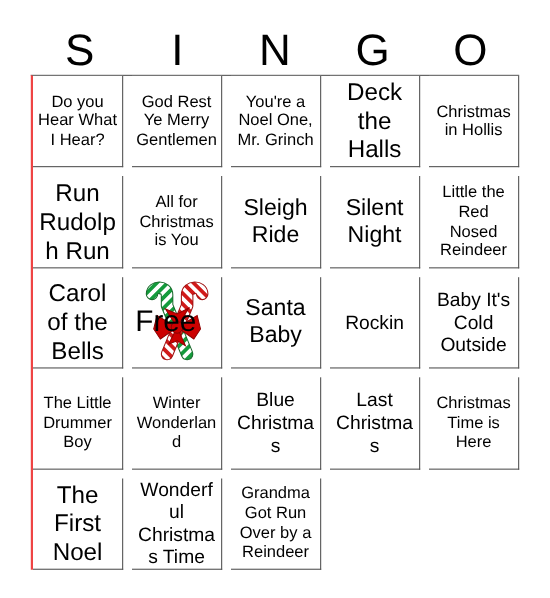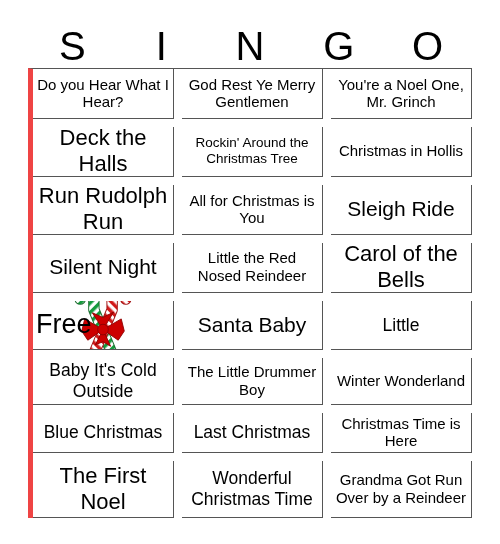--- a/index.html
+++ b/index.html
@@ -44,24 +44,24 @@
 
   
   .grid {
     position: absolute;
     left: 28px;
     top: 68px;
     width: 444px;
     height: 450px;
     box-sizing: border-box;
     display: grid;
-    grid-template-columns: repeat(3, 1fr);
+    grid-template-columns: repeat(5, 1fr);
     grid-template-rows: repeat(5, 1fr);
     border-top: 1px solid #555555;
-    border-left: 5px solid #ef4444;
+    border-left: 2px solid #ef4444;
     background: #ffffff;
     gap: 8px;
   }
   .cell {
     position: relative;
     box-sizing: border-box;
     border-right: 1px solid #555555;
     border-bottom: 1px solid #555555;
     display: flex;
     align-items: center;
@@ -127,23 +127,20 @@
         <span class="cell-text">Do you Hear What I Hear?</span>
       </div>
     <div class="cell fs-sm">
         <span class="cell-text">God Rest Ye Merry Gentlemen</span>
       </div>
     <div class="cell fs-sm">
         <span class="cell-text">You're a Noel One, Mr. Grinch</span>
       </div>
     <div class="cell fs-lg">
         <span class="cell-text">Deck the Halls</span>
-      </div>
-    <div class="cell fs-xs">
-        <span class="cell-text">Rockin' Around the Christmas Tree</span>
       </div>
 
     <div class="cell fs-sm">
         <span class="cell-text">Christmas in Hollis</span>
       </div>
     <div class="cell fs-lg">
         <span class="cell-text">Run Rudolph Run</span>
       </div>
     <div class="cell fs-sm">
         <span class="cell-text">All for Christmas is You</span>
@@ -198,21 +195,21 @@
             <circle cx="50" cy="56" r="7" fill="#cc0000" stroke="#8f0000" stroke-width="1.2"></circle>
           </g>
         </svg>
       </span>
       <span class="free-label">Free</span>
     </div>
     <div class="cell fs-xl">
         <span class="cell-text">Santa Baby</span>
       </div>
     <div class="cell fs-md">
-        <span class="cell-text">Little</span>
+        <span class="cell-text">Rockin</span>
       </div>
 
     <div class="cell fs-md">
         <span class="cell-text">Baby It's Cold Outside</span>
       </div>
     <div class="cell fs-sm">
         <span class="cell-text">The Little Drummer Boy</span>
       </div>
     <div class="cell fs-sm">
         <span class="cell-text">Winter Wonderland</span>

